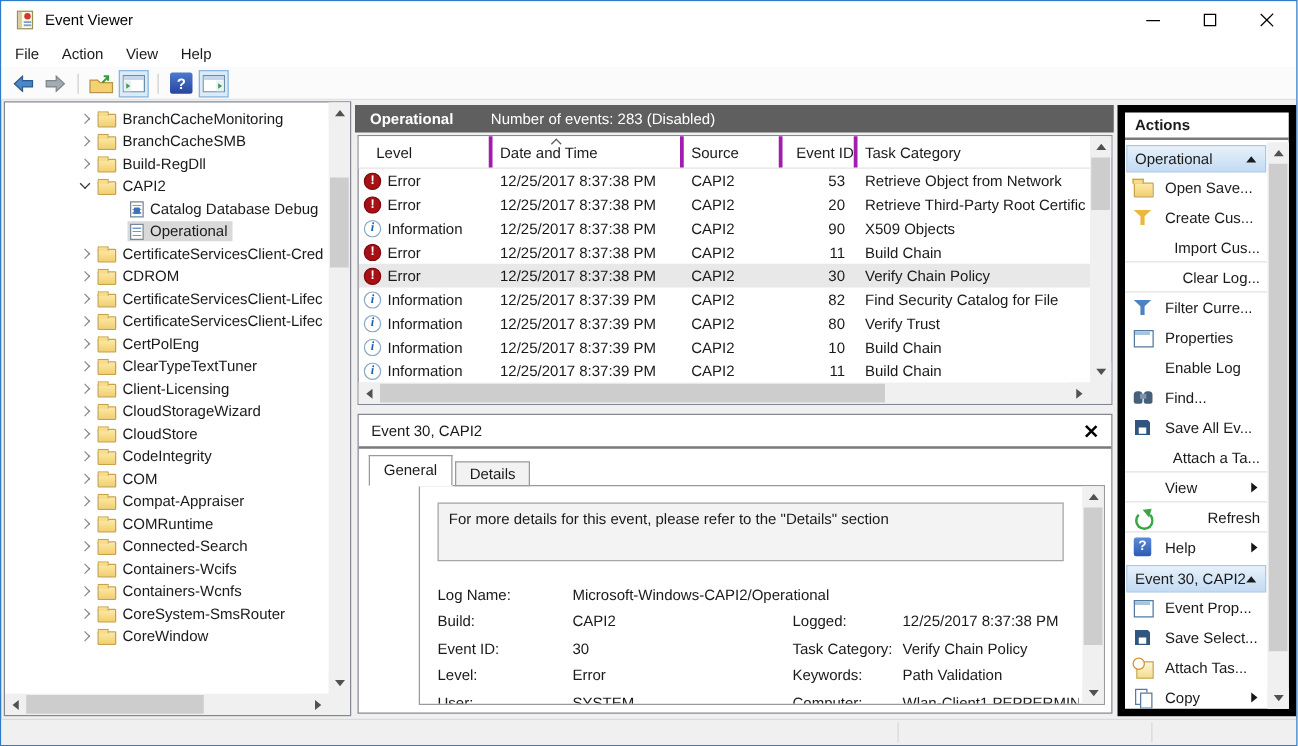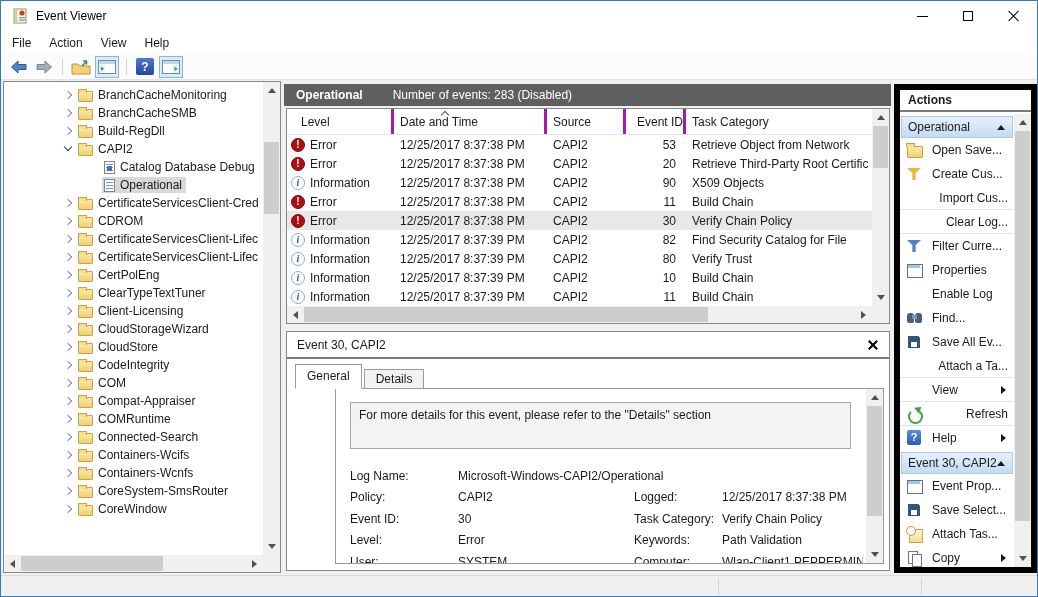--- a/index.html
+++ b/index.html
@@ -594,21 +594,21 @@
       <div class="fields">
 
           <div class="frow">
             <span>Log Name:</span>
             <span>Microsoft-Windows-CAPI2/Operational</span>
             <span></span>
             <span></span>
           </div>
 
           <div class="frow">
-            <span>Policy:</span>
+            <span>Build:</span>
             <span>CAPI2</span>
             <span>Logged:</span>
             <span>12/25/2017 8:37:38 PM</span>
           </div>
 
           <div class="frow">
             <span>Event ID:</span>
             <span>30</span>
             <span>Task Category:</span>
             <span>Verify Chain Policy</span>

